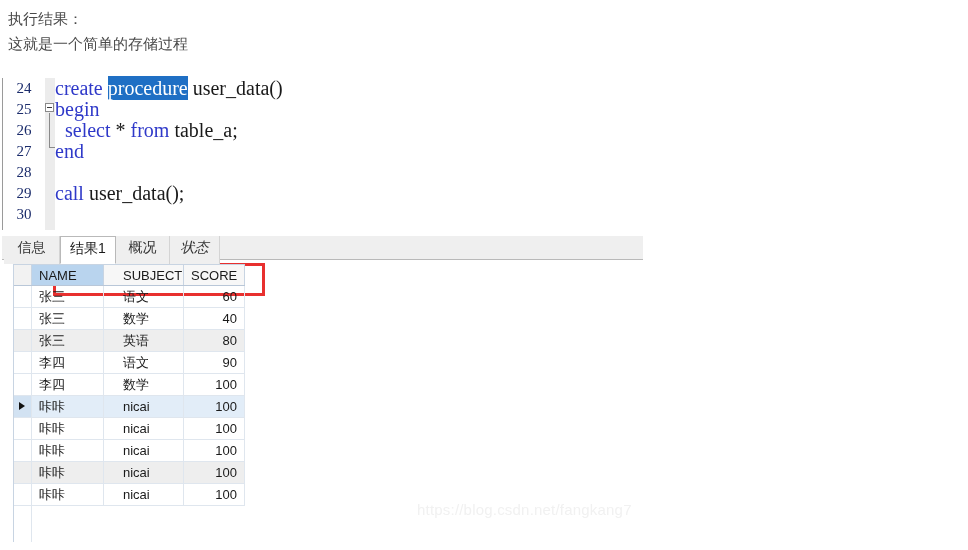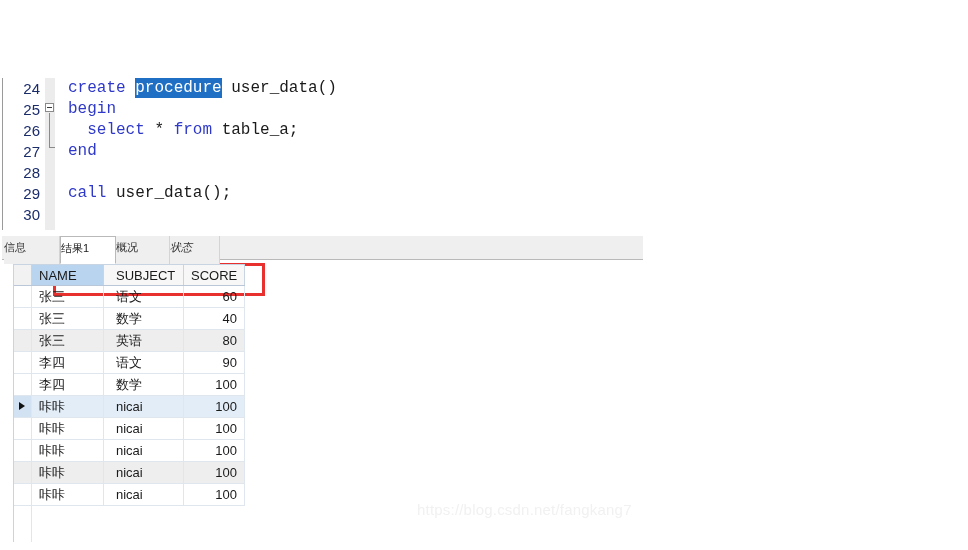--- a/index.html
+++ b/index.html
@@ -60,30 +60,30 @@
     left: 0;
     width: 968px;
     height: 21px;
     line-height: 21px;
     white-space: pre;
   }
   .lineno {
     position: absolute;
     left: 8px;
     width: 32px;
-    text-align: right;
-    font-family: Liberation Sans, sans-serif;
+    text-align: center;
+    font-family: Liberation Serif, serif;
     font-size: 15px;
     color: #1b2c6b;
   }
   .codetext {
     position: absolute;
-    left: 68px;
-    font-family: Liberation Mono, monospace;
-    font-size: 16px;
+    left: 55px;
+    font-family: Liberation Serif, serif;
+    font-size: 20px;
     color: #1a1a1a;
     white-space: pre;
   }
   .kw { color: #2f39c9; }
   .sel-token {
     background: #1f6fc4;
     color: #ffffff;
     padding: 1px 0;
   }
   
@@ -142,22 +142,23 @@
     height: 24px;
     background: #efefef;
     border-bottom: 1px solid #b9b9b9;
     box-sizing: border-box;
   }
   .tab {
     position: absolute;
     top: 0;
     height: 28px;
     line-height: 23px;
-    font-size: 11px;
+    font-size: 14px;
     color: #333333;
+    text-align: center;
     box-sizing: border-box;
     white-space: nowrap;
   }
   .tab.inactive {
     background: #efefef;
     border-right: 1px solid #d4d4d4;
   }
   .tab.active {
     background: #ffffff;
     border: 1px solid #b9b9b9;
@@ -189,21 +190,21 @@
     box-sizing: border-box;
     border-right: 1px solid #dfe6ee;
     font-size: 13px;
     line-height: 21px;
     color: #1a1a1a;
     overflow: hidden;
     white-space: nowrap;
   }
   .c-sel   { width: 18px; flex: 0 0 18px; position: relative; }
   .c-name  { width: 72px; flex: 0 0 72px; padding-left: 7px; }
-  .c-subj  { width: 80px; flex: 0 0 80px; padding-left: 12px; }
+  .c-subj  { width: 80px; flex: 0 0 80px; padding-left: 19px; }
   .c-score { width: 61px; flex: 0 0 61px; padding-right: 7px; text-align: right; }
 
   .grid-row.header .cell {
     background: #f7f7f7;
     border-right: 1px solid #c8d4e2;
     color: #1a1a1a;
     font-size: 13px;
   }
   .grid-row.header .c-name { background: #b9d4ee; padding-left: 7px; text-align: left; }
   .grid-row.header .c-subj { text-align: left; }
@@ -252,20 +253,22 @@
     font-size: 15px;
     color: #f1f1f1;
     white-space: nowrap;
     letter-spacing: 0.2px;
   }
 </style>
 </head>
 <body>
 
 <div id="intro">
+  <div class="intro-line">执行结果：</div>
+  <div class="intro-line">这就是一个简单的存储过程</div>
 </div>
 
 <div id="editor">
   <div id="editor-left-rule"></div>
   <div id="gutter-strip"></div>
 
   <div id="code-lines">
       <div class="code-row" style="top: 0px;"><span class="lineno">24</span><span class="codetext"><span class="kw">create </span><span class="sel-token">procedure</span><span> user_data()</span></span></div>
       <div class="code-row" style="top: 21px;"><span class="lineno">25</span><span class="codetext"><span class="kw">begin</span></span></div>
       <div class="code-row" style="top: 42px;"><span class="lineno">26</span><span class="codetext"><span class="kw">  select </span><span>* </span><span class="kw">from </span><span>table_a;</span></span></div>

